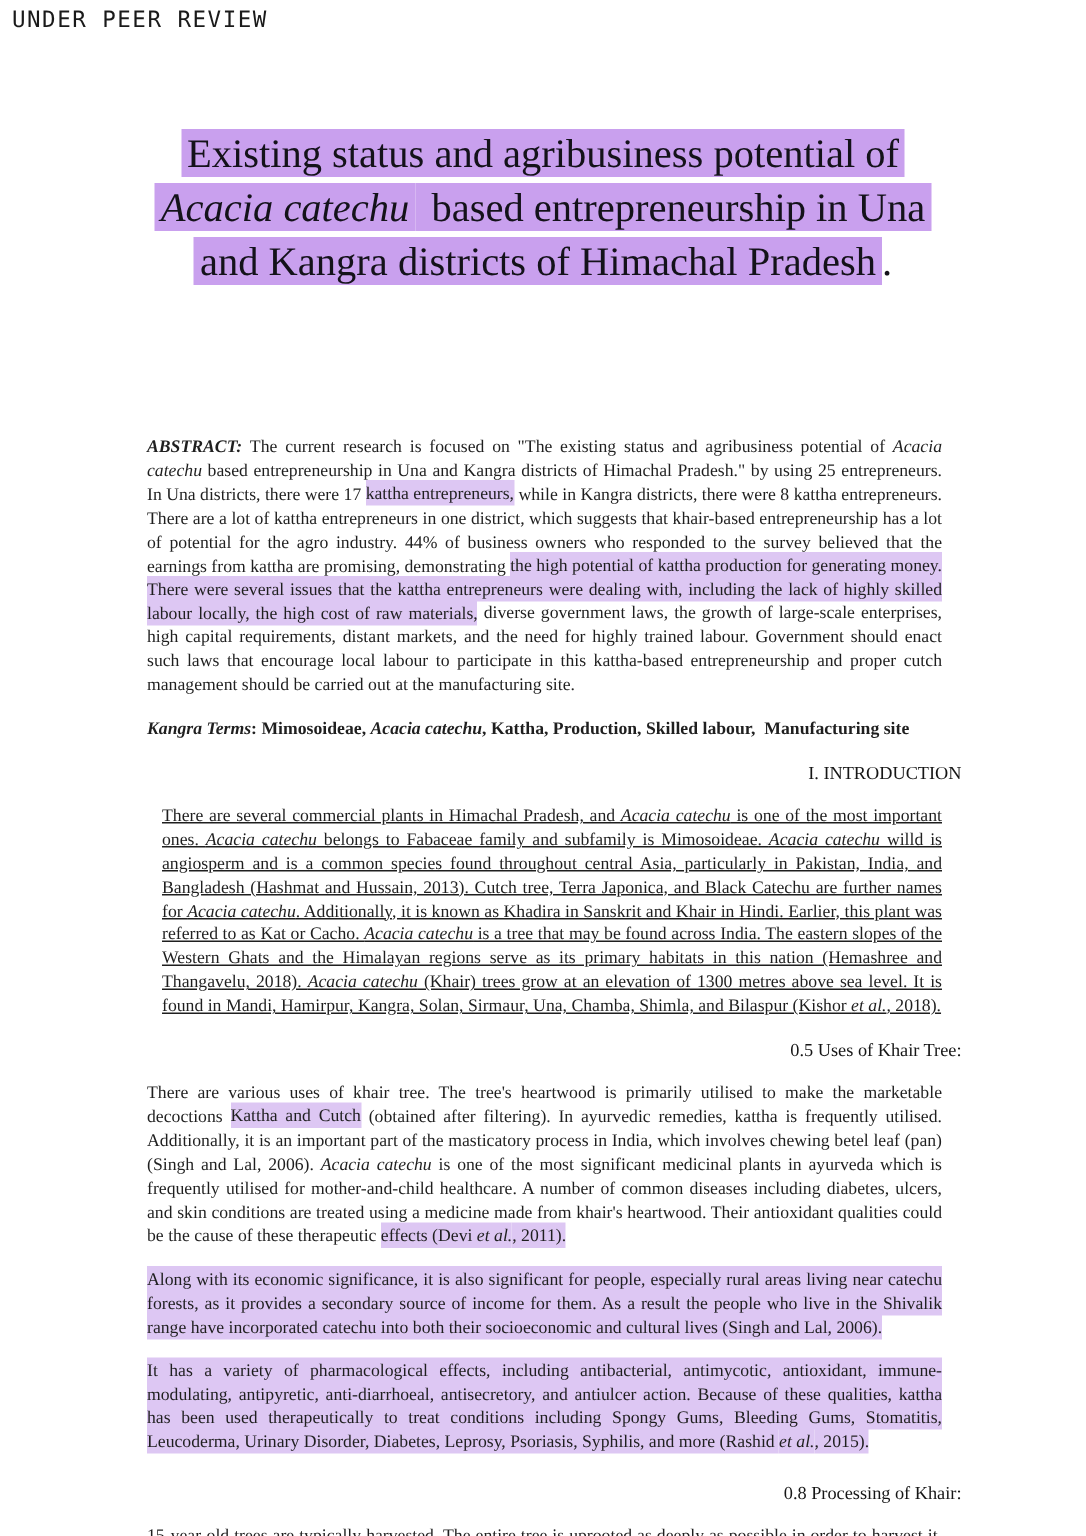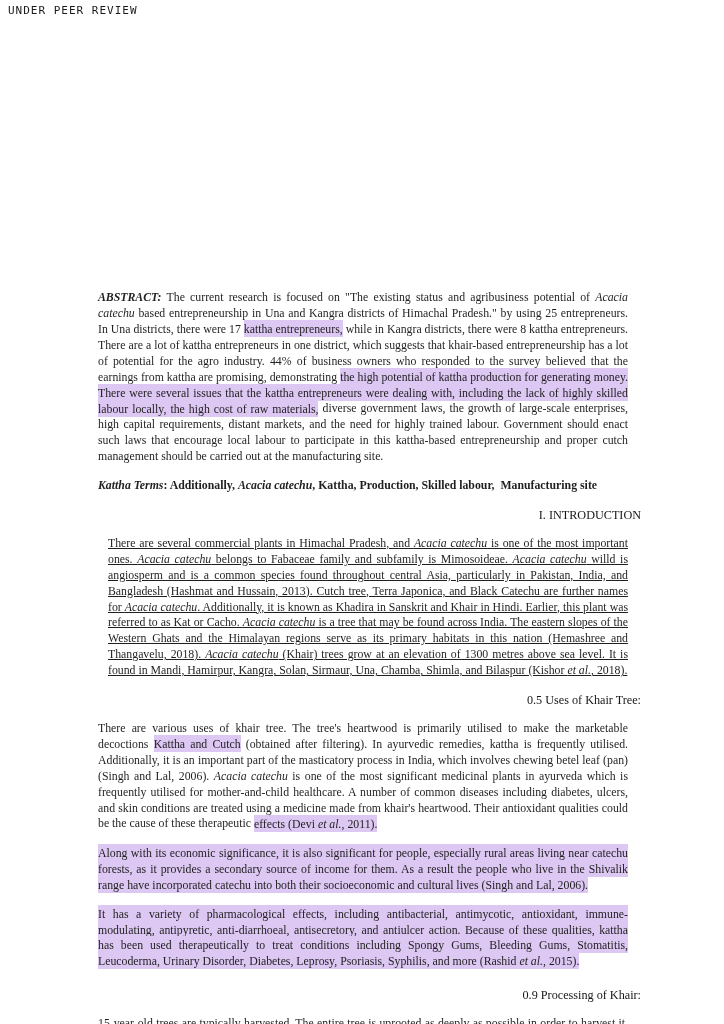--- a/index.html
+++ b/index.html
@@ -11,21 +11,21 @@
     background:#ffffff;
     overflow:hidden;
     color:#1f1f1f;
     font-family:"Liberation Serif", serif;
   }
   .banner{
     position:absolute;
     top:4px;
     left:8px;
     font-family:"DejaVu Sans Mono","Liberation Mono",monospace;
-    font-size:11px;
+    font-size:15px;
     letter-spacing:1px;
     color:#1a1a1a;
     white-space:pre;
   }
   .title{
     position:absolute;
     top:84px;
     left:0;
     right:0;
     text-align:center;
@@ -67,32 +67,37 @@
   h2.sec.gap-lg{margin-top:17px;}
   .para-indent{padding-left:10px;text-decoration:underline;}
 </style>
 </head>
 <body>
 
 <div class="page">
 
   <div class="banner">UNDER PEER REVIEW</div>
 
+  <div class="title">
+    <span class="title-line"><span class="hlt">Existing status and agribusiness potential of</span></span>
+    <span class="title-line"><span class="i hlt">Acacia catechu</span><span class="hlt"> based entrepreneurship in Una</span></span>
+    <span class="title-line"><span class="hlt">and Kangra districts of Himachal Pradesh</span><span>.</span></span>
+  </div>
 
   <div class="content">
 
     <p><span class="b i">ABSTRACT: </span><span>The current research is focused on "The existing status and agribusiness potential of </span><span class="i">Acacia catechu</span><span> based entrepreneurship in Una and Kangra districts of Himachal Pradesh." by using 25 entrepreneurs. In Una districts, there were 17 </span><span class="hl">kattha entrepreneurs,</span><span> while in Kangra districts, there were 8 kattha entrepreneurs. There are a lot of kattha entrepreneurs in one district, which suggests that khair-based entrepreneurship has a lot of potential for the agro industry. 44% of business owners who responded to the survey believed that the earnings from kattha are promising, demonstrating </span><span class="hl">the high potential of kattha production for generating money. There were several issues that the kattha entrepreneurs were dealing with, including the lack of highly skilled labour locally, the high cost of raw materials,</span><span> diverse government laws, the growth of large-scale enterprises, high capital requirements, distant markets, and the need for highly trained labour. Government should enact such laws that encourage local labour to participate in this kattha-based entrepreneurship and proper cutch management should be carried out at the manufacturing site.</span></p>
 
-    <p><span class="b i">Kattha Terms</span><span class="b">: Additionally, </span><span class="b i">Acacia catechu</span><span class="b">, Kattha, Production, Skilled labour,&nbsp; Manufacturing site</span></p>
+    <p><span class="b i">Kangra Terms</span><span class="b">: Mimosoideae, </span><span class="b i">Acacia catechu</span><span class="b">, Kattha, Production, Skilled labour,&nbsp; Manufacturing site</span></p>
 
     <h2 class="sec">I. INTRODUCTION</h2>
     <p class="para-indent"><span>There are several commercial plants in Himachal Pradesh, and </span><span class="i">Acacia catechu</span><span> is one of the most important ones. </span><span class="i">Acacia catechu</span><span> belongs to Fabaceae family and subfamily is Mimosoideae. </span><span class="i">Acacia catechu</span><span> willd is angiosperm and is a common species found throughout central Asia, particularly in Pakistan, India, and Bangladesh (Hashmat and Hussain, 2013). Cutch tree, Terra Japonica, and Black Catechu are further names for </span><span class="i">Acacia catechu</span><span>. Additionally, it is known as Khadira in Sanskrit and Khair in Hindi. Earlier, this plant was referred to as Kat or Cacho. </span><span class="i">Acacia catechu</span><span> is a tree that may be found across India. The eastern slopes of the Western Ghats and the Himalayan regions serve as its primary habitats in this nation (Hemashree and Thangavelu, 2018). </span><span class="i">Acacia catechu</span><span> (Khair) trees grow at an elevation of 1300 metres above sea level. It is found in Mandi, Hamirpur, Kangra, Solan, Sirmaur, Una, Chamba, Shimla, and Bilaspur (Kishor </span><span class="i">et al.</span><span>, 2018).</span></p>
 
     <h2 class="sec">0.5 Uses of Khair Tree:</h2>
     <p><span>There are various uses of khair tree. The tree's heartwood is primarily utilised to make the marketable decoctions </span><span class="hl">Kattha and Cutch</span><span> (obtained after filtering). In ayurvedic remedies, kattha is frequently utilised. Additionally, it is an important part of the masticatory process in India, which involves chewing betel leaf (pan) (Singh and Lal, 2006). </span><span class="i">Acacia catechu</span><span> is one of the most significant medicinal plants in ayurveda which is frequently utilised for mother-and-child healthcare. A number of common diseases including diabetes, ulcers, and skin conditions are treated using a medicine made from khair's heartwood. Their antioxidant qualities could be the cause of these therapeutic </span><span class="hl">effects (Devi </span><span class="i hl">et al.</span><span class="hl">, 2011).</span></p>
     <p><span class="hl">Along with its economic significance, it is also significant for people, especially rural areas living near catechu forests, as it provides a secondary source of income for them. As a result the people who live in the Shivalik range have incorporated catechu into both their socioeconomic and cultural lives (Singh and Lal, 2006).</span></p>
     <p><span class="hl">It has a variety of pharmacological effects, including antibacterial, antimycotic, antioxidant, immune-modulating, antipyretic, anti-diarrhoeal, antisecretory, and antiulcer action. Because of these qualities, kattha has been used therapeutically to treat conditions including Spongy Gums, Bleeding Gums, Stomatitis, Leucoderma, Urinary Disorder, Diabetes, Leprosy, Psoriasis, Syphilis, and more (Rashid </span><span class="i hl">et al.</span><span class="hl">, 2015).</span></p>
 
-    <h2 class="sec gap-lg">0.9 Processing of Khair:</h2>
+    <h2 class="sec gap-lg">0.8 Processing of Khair:</h2>
     <p><span>15-year-old trees are typically harvested. The entire tree is uprooted as deeply as possible in order to harvest it. After the tree has been felled, all twigs and small branches are removed, and logs are prepared by bucking. The log is then entirely debarked, including the sap wood. The remainder of the heartwood is then chopped into</span></p>
 
   </div>
 </div>
 
 </body></html>

